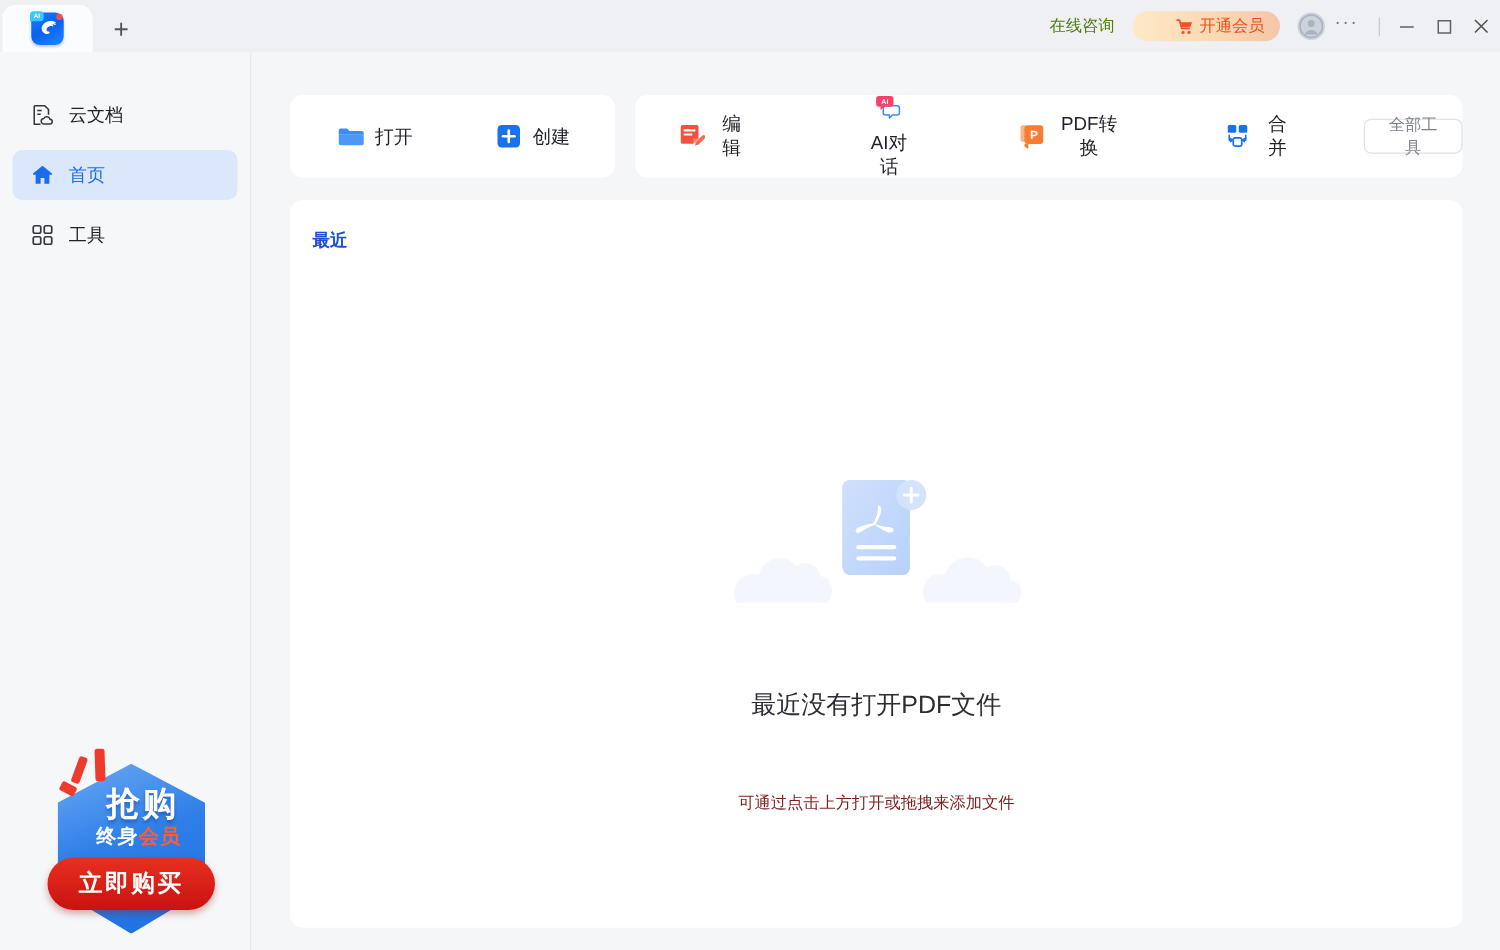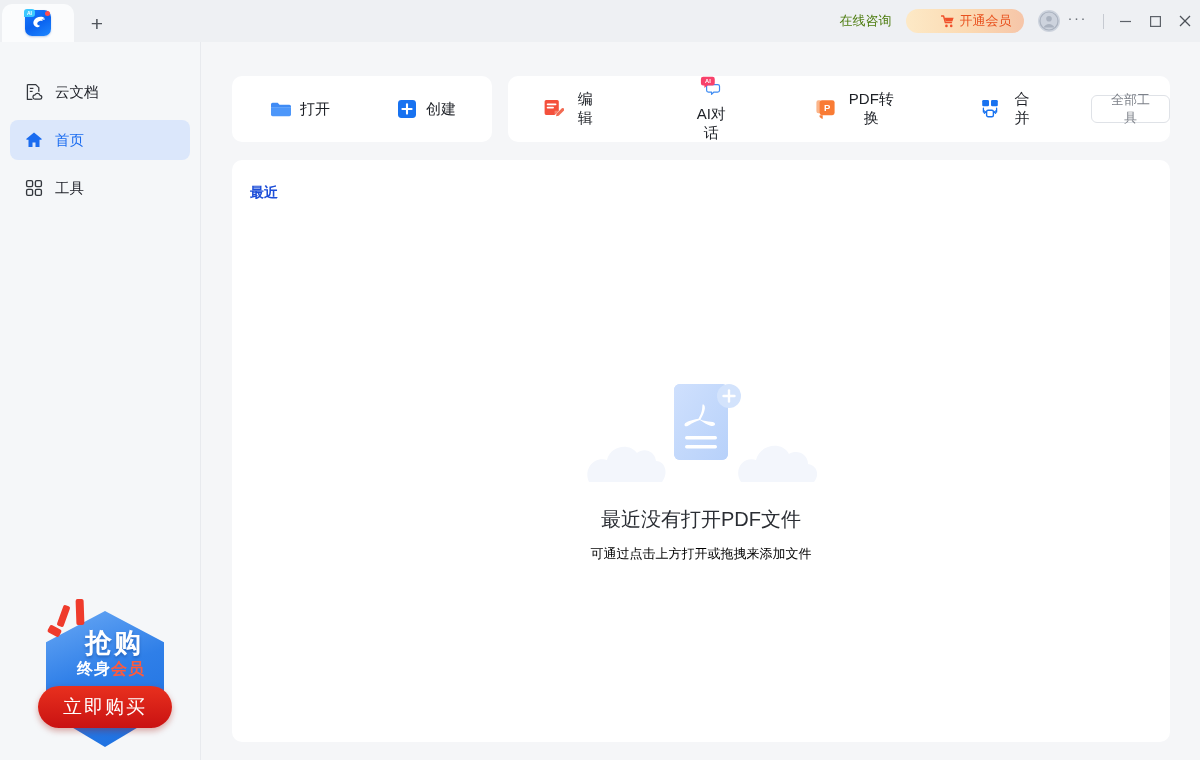--- a/index.html
+++ b/index.html
@@ -138,21 +138,21 @@
   .promo-t2 .w { color: #ffffff; }
   .promo-t2 .r { color: #ff5a3c; text-align: center; }
   .promo-pill {
     position: absolute; left: 4px; top: 89px;
     width: 134px; height: 42px; border-radius: 21px;
     background: linear-gradient(180deg, #e8301e 0%, #c91212 100%);
     box-shadow: 0 3px 6px rgba(160,20,10,.35);
     display: flex; align-items: center; justify-content: center;
   }
   .promo-pill span {
-    color: #fff; font-size: 19px; font-weight: normal; letter-spacing: 2px;
+    color: #fff; font-size: 19px; font-weight: bold; letter-spacing: 2px;
   }
   .spark { position: absolute; background: #ef3b2c; }
   .s1 { left: 26px; top: 8px;  width: 7px; height: 22px; transform: rotate(20deg); border-radius: 2px; }
   .s2 { left: 42px; top: 2px;  width: 8px; height: 26px; transform: rotate(-2deg); border-radius: 2px; }
   .s3 { left: 14px; top: 30px; width: 13px; height: 8px; transform: rotate(28deg); border-radius: 2px; }
 
   
   .main { position: absolute; left: 202px; top: 42px; width: 998px; height: 718px; background: #f5f6f8; text-align: center; }
 
   .qcard {
@@ -181,25 +181,25 @@
     position: absolute; left: 30px; top: 118px;
     width: 938px; height: 582px;
     background: #ffffff; border-radius: 10px;
   }
   .recent-title {
     position: absolute; left: 18px; top: 24px;
     font-size: 14px; color: #1d4ed8; font-weight: bold;
   }
   .empty {
     position: absolute; left: 0; top: 212px; width: 938px;
-    display: flex; flex-direction: column; align-items: center;
+    display: flex; flex-direction: column; align-items: center; gap: 44px;
   }
   .empty-art { position: relative; width: 260px; height: 118px; }
   .empty-title { font-size: 20px; color: #2a2d33; margin-top: 16px; }
-  .empty-sub { font-size: 13px; color: #000000; margin-top: 12px; }
+  .empty-sub { font-size: 13px; color: #7f1d1d; margin-top: 12px; }
 </style>
 </head>
 <body>
 
 <div class="titlebar">
   <div class="tab-strip">
     <div class="tab">
       <div class="app-icon">
         <svg class="swoosh" viewBox="0 0 18 18">
           <path d="M14.3 3.2c-3.6-1.1-8 .3-9.5 3.5-1.2 2.6.1 5.3 2.6 6.2 1.1.4 2.3.3 3-.4.5-.5.4-1.2-.3-1.3-.9-.1-1.6-.5-1.8-1.3-.3-1.3.9-2.6 2.5-3 .9-.2 1.7-.1 2.3.2.3.2.6 0 .5-.4-.1-.5-.5-.9-1.1-1.1 1-.2 1.9-.1 2.6.3.4.2.7-.2.4-.6-.3-.4-.8-.8-1.5-1 .6 0 1.1.1 1.5.3.3.2.5-.1.3-.4z" fill="#ffffff"></path>

